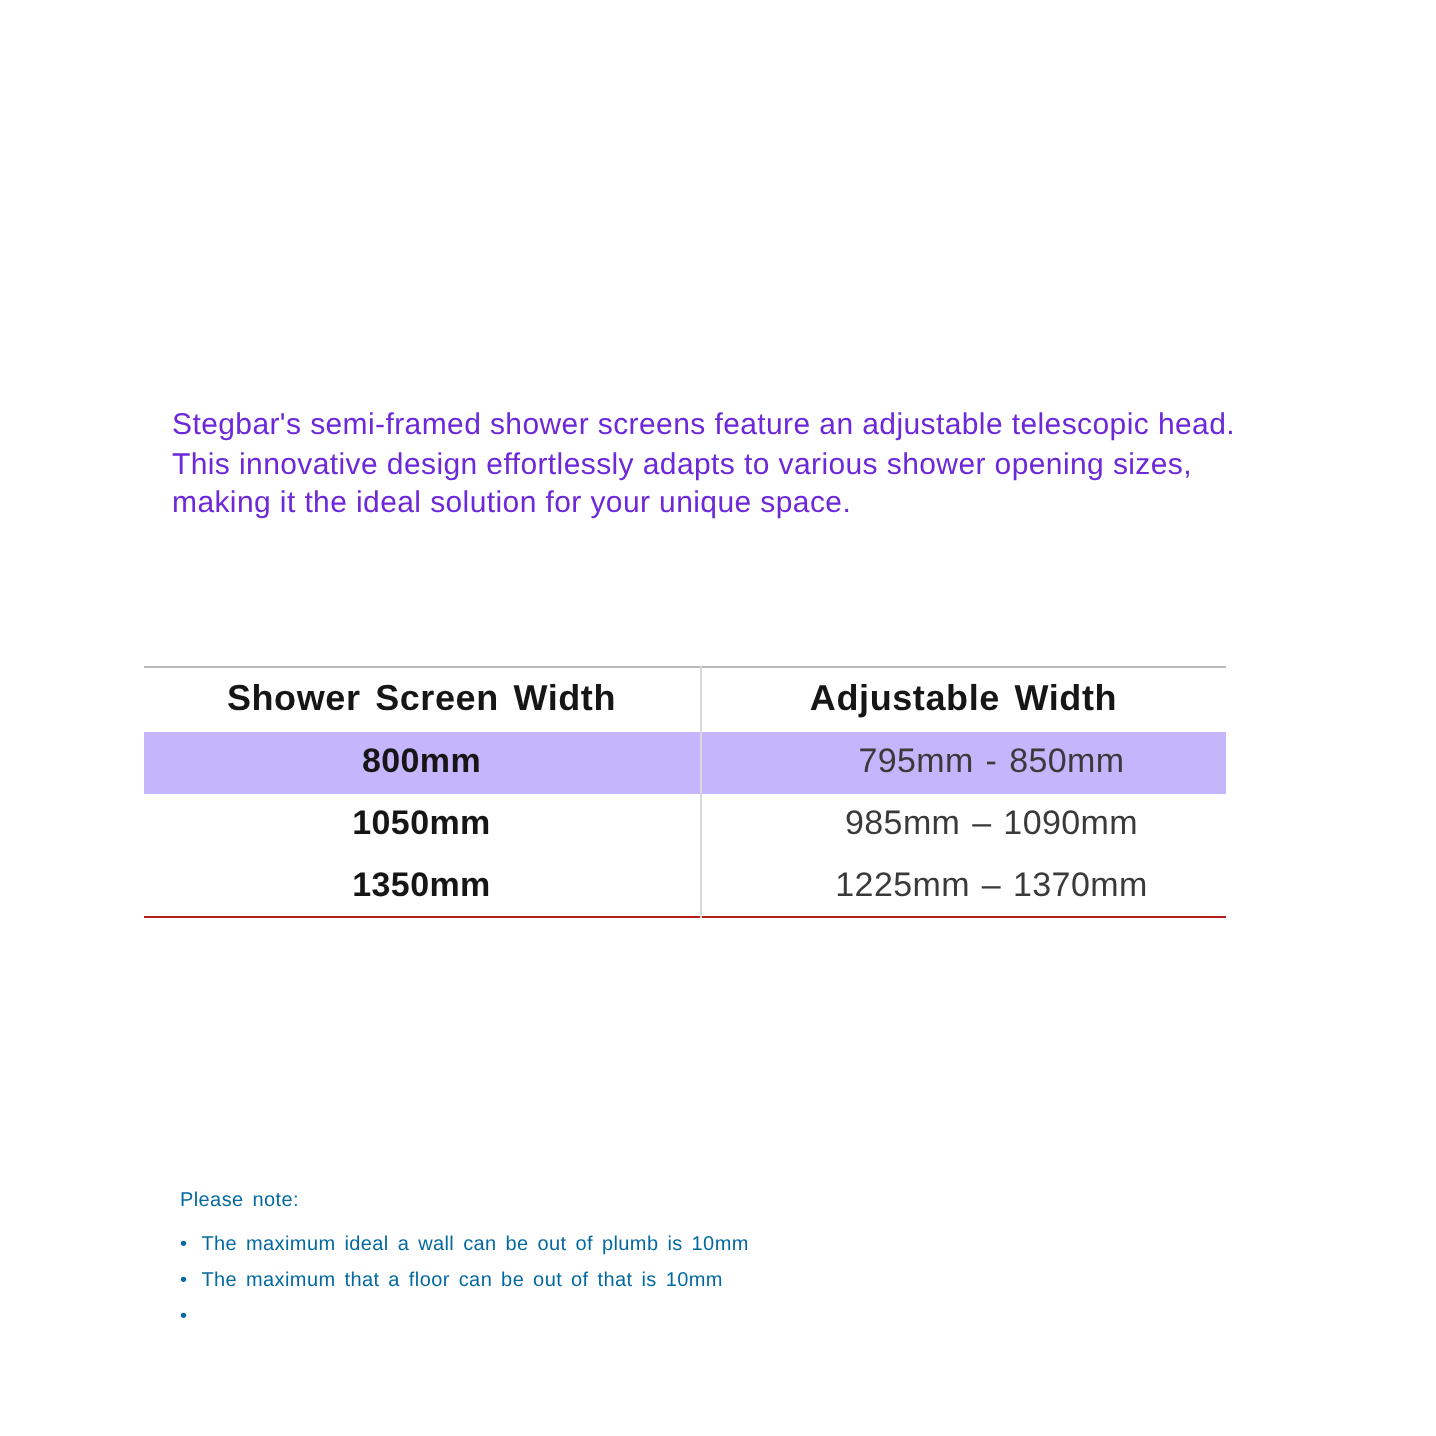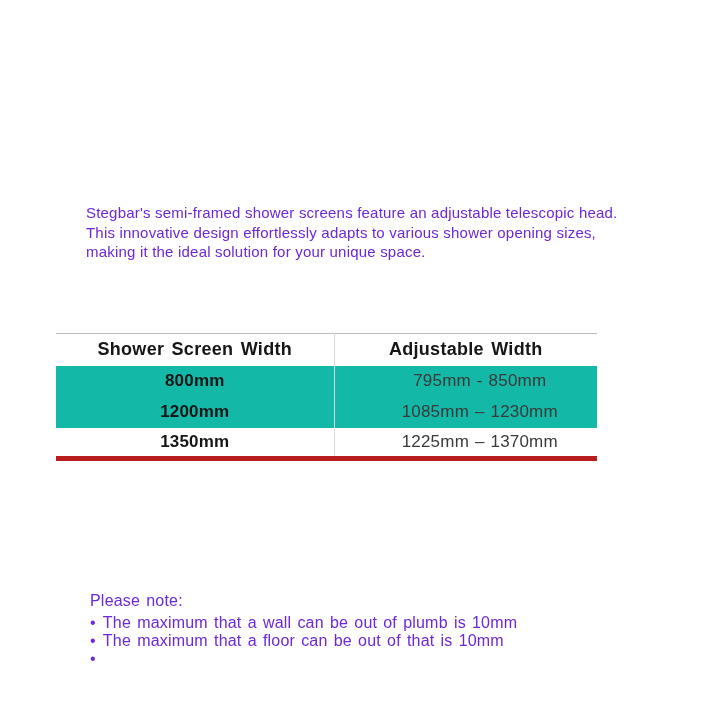--- a/index.html
+++ b/index.html
@@ -19,46 +19,46 @@
   }
 
   .intro-block {
     position: absolute; left: 74px; top: 203px;
     width: 552px; font-size: 15px; line-height: 19.5px;
     color: #6d28d9; letter-spacing: 0.2px; margin-left: 12px;
   }
   .intro-block p + p { margin-top: 15px; }
 
   table.size-table {
-    position: absolute; left: 56px; top: 333px;
+    position: absolute; left: 72px; top: 333px;
     width: 541px; border-collapse: collapse;
     border-top: 1px solid #b9b9b9;
-    border-bottom: 5px solid #b91c1c;
+    border-bottom: 1px solid #b91c1c;
     table-layout: fixed;
   }
   .size-table col.c1 { width: 278px; }
   .size-table col.c2 { width: 263px; }
   .size-table th {
     font-size: 18px; font-weight: 700; color: #161616;
     text-align: center; height: 32px; vertical-align: middle;
     letter-spacing: 0.3px; word-spacing: 2px;
   }
   .size-table td {
     font-size: 17px; text-align: center; height: 31px;
     vertical-align: middle; letter-spacing: 0.2px; word-spacing: 1px;
   }
   .size-table th:first-child,
   .size-table td:first-child { border-right: 1px solid #d9d9d9; }
   .size-table td.col-width { font-weight: 700; color: #161616; }
   .size-table td.col-adjustable { font-weight: 400; color: #3a3a3a; padding-left: 28px; }
-  .size-table tr.striped { background: #14b8a6; }
+  .size-table tr.striped { background: #c4b5fd; }
 
   .notes-block {
     position: absolute; left: 90px; top: 592px;
-    font-size: 16px; line-height: 18px; color: #6d28d9;
+    font-size: 10px; line-height: 18px; color: #0369a1;
     letter-spacing: 0.2px; word-spacing: 1.5px;
   }
   .notes-block .note-heading { margin-bottom: 4px; }
   .notes-block ul { list-style: none; }
   .notes-block li { display: flex; }
   .notes-block .bullet { margin-right: 7px; }
 </style>
 </head>
 <body>
 
@@ -78,37 +78,37 @@
       <tr>
         <th>Shower Screen Width</th>
         <th>Adjustable Width</th>
       </tr>
     </thead>
     <tbody>
       <tr class="striped">
         <td class="col-width">800mm</td>
         <td class="col-adjustable">795mm - 850mm</td>
       </tr>
-      <tr class="striped">
-        <td class="col-width">1200mm</td>
-        <td class="col-adjustable">1085mm – 1230mm</td>
+      <tr>
+        <td class="col-width">1050mm</td>
+        <td class="col-adjustable">985mm – 1090mm</td>
       </tr>
       <tr>
         <td class="col-width">1350mm</td>
         <td class="col-adjustable">1225mm – 1370mm</td>
       </tr>
     </tbody>
   </table>
 
   <div class="notes-block">
     <div class="note-heading">Please note:</div>
     <ul>
       <li>
         <span class="bullet">•</span>
-        <span>The maximum that a wall can be out of plumb is 10mm</span>
+        <span>The maximum ideal a wall can be out of plumb is 10mm</span>
       </li>
       <li>
         <span class="bullet">•</span>
         <span>The maximum that a floor can be out of that is 10mm</span>
       </li>
       <li>
         <span class="bullet">•</span>
       </li>
     </ul>
   </div>

